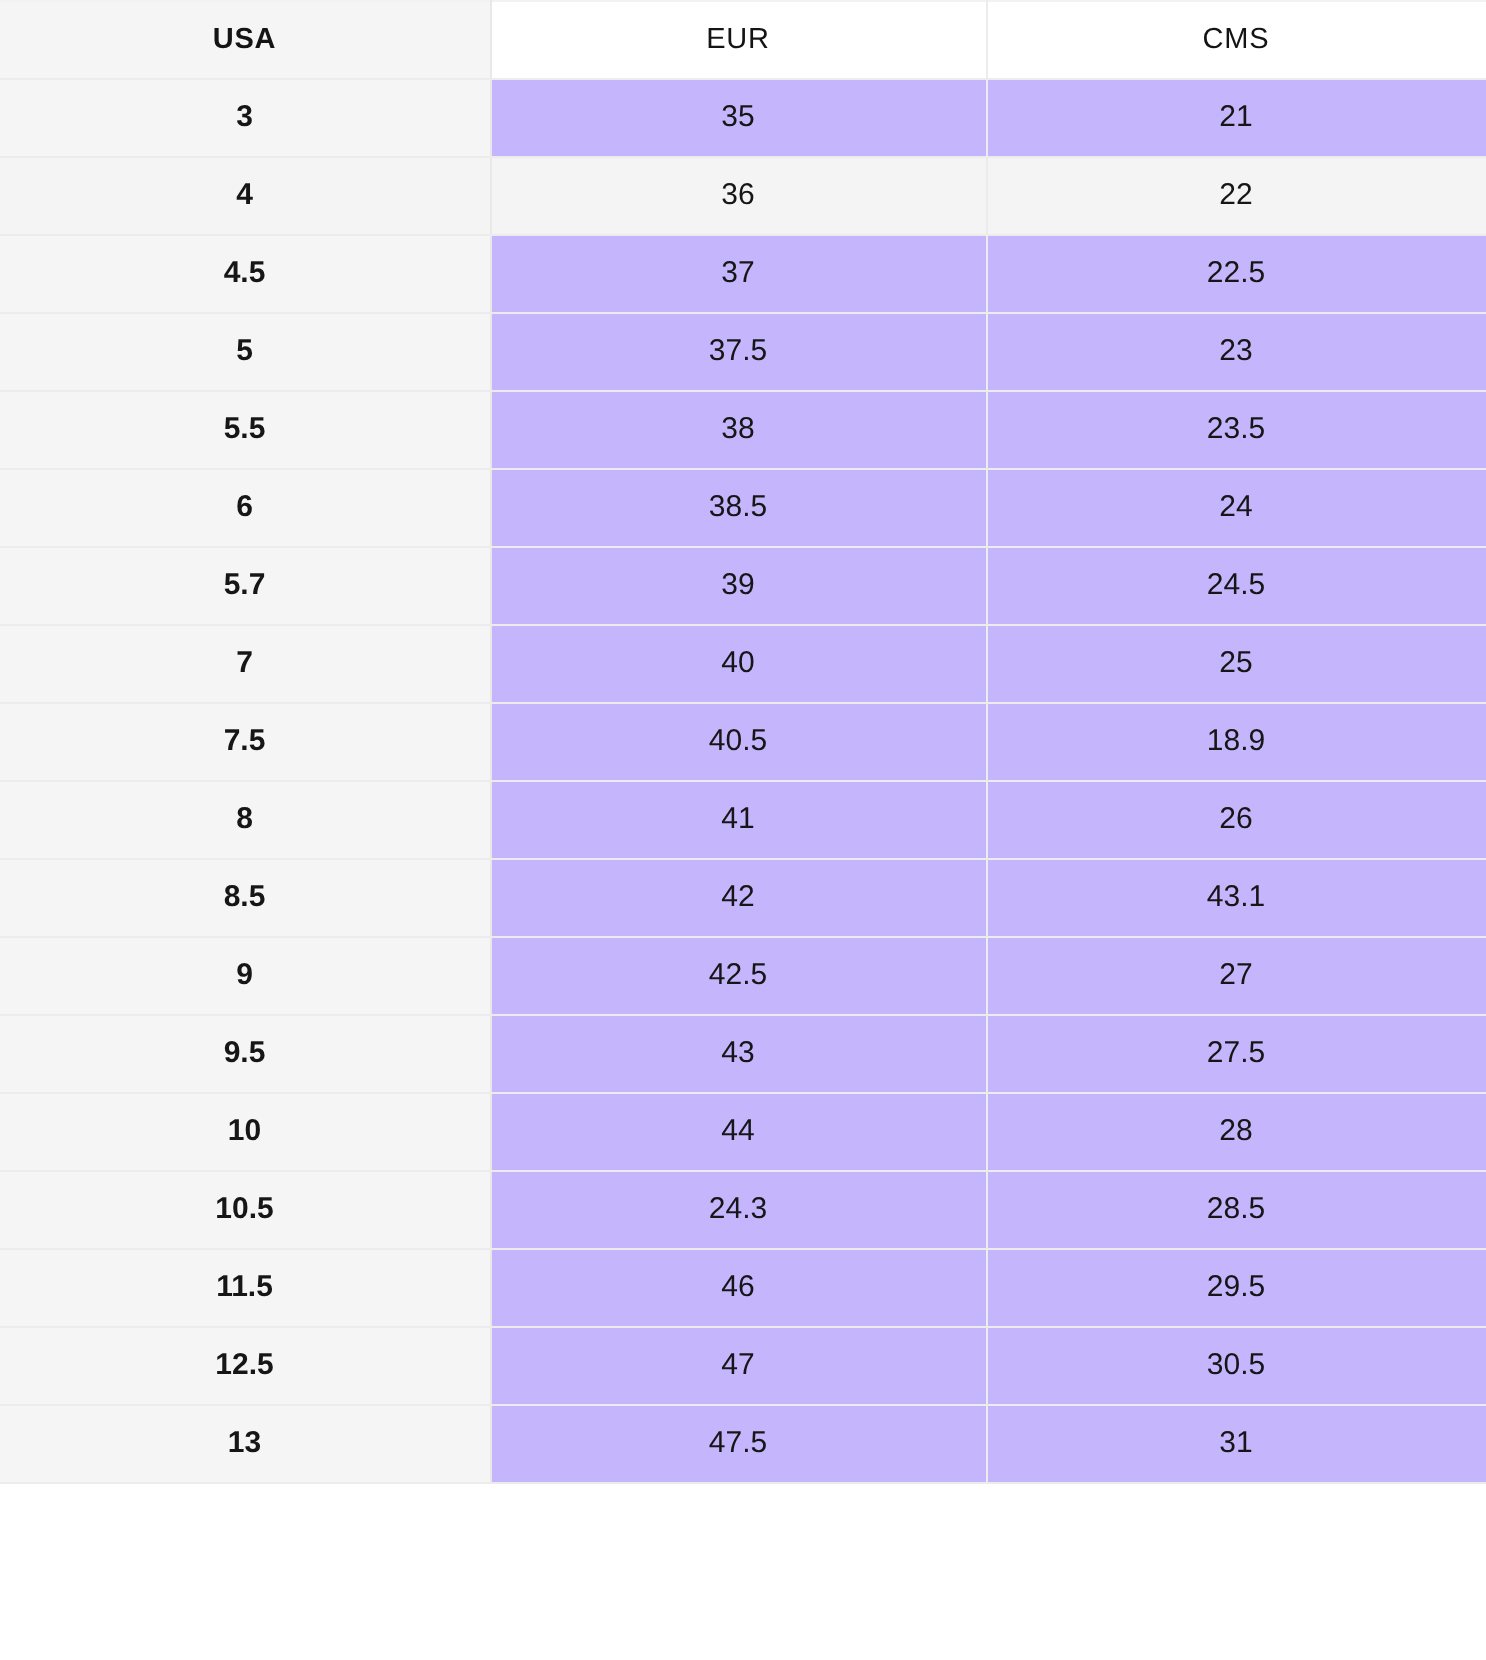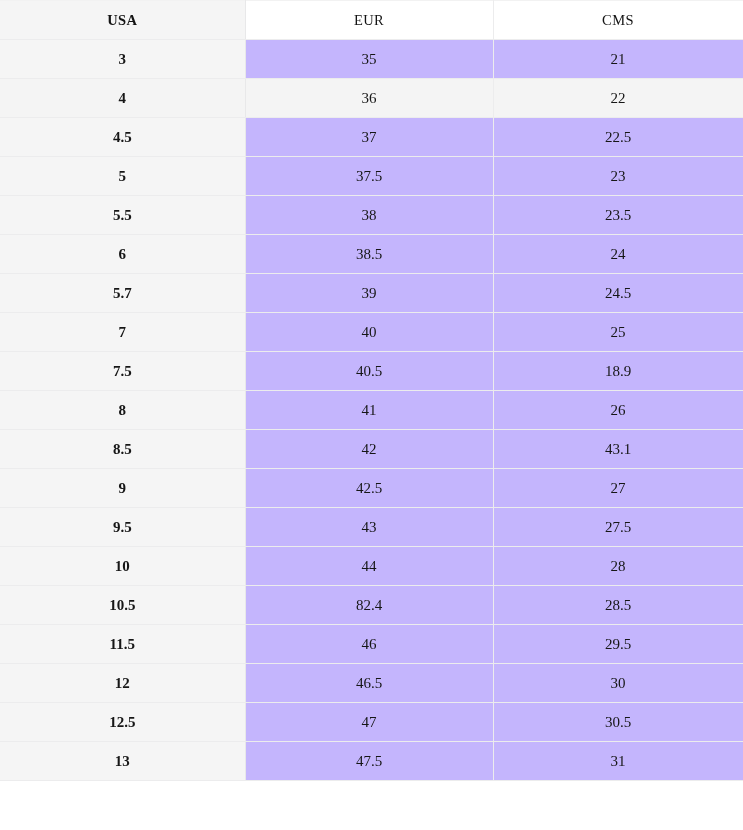--- a/index.html
+++ b/index.html
@@ -13,21 +13,20 @@
     background: #ffffff;
     font-family: "Liberation Sans", "DejaVu Sans", sans-serif;
     overflow: hidden;
   }
 
   .size-chart {
     width: 743px;
     height: 830px;
     box-sizing: border-box;
     background: #ffffff;
-    font-family: Liberation Serif, serif;
   }
 
   table.size-table {
     width: 743px;
     border-collapse: collapse;
     table-layout: fixed;
     background: #ffffff;
   }
 
   table.size-table col.col-usa { width: 245px; }
@@ -176,34 +175,29 @@
           <td class="cell-eur">43</td>
           <td class="cell-cms">27.5</td>
         </tr>
         <tr>
           <td class="cell-usa">10</td>
           <td class="cell-eur">44</td>
           <td class="cell-cms">28</td>
         </tr>
         <tr>
           <td class="cell-usa">10.5</td>
-          <td class="cell-eur">82.4</td>
+          <td class="cell-eur">24.3</td>
           <td class="cell-cms">28.5</td>
         </tr>
         <tr>
           <td class="cell-usa">11.5</td>
           <td class="cell-eur">46</td>
           <td class="cell-cms">29.5</td>
         </tr>
         <tr>
-          <td class="cell-usa">12</td>
-          <td class="cell-eur">46.5</td>
-          <td class="cell-cms">30</td>
-        </tr>
-        <tr>
           <td class="cell-usa">12.5</td>
           <td class="cell-eur">47</td>
           <td class="cell-cms">30.5</td>
         </tr>
         <tr>
           <td class="cell-usa">13</td>
           <td class="cell-eur">47.5</td>
           <td class="cell-cms">31</td>
         </tr>
       </tbody>

